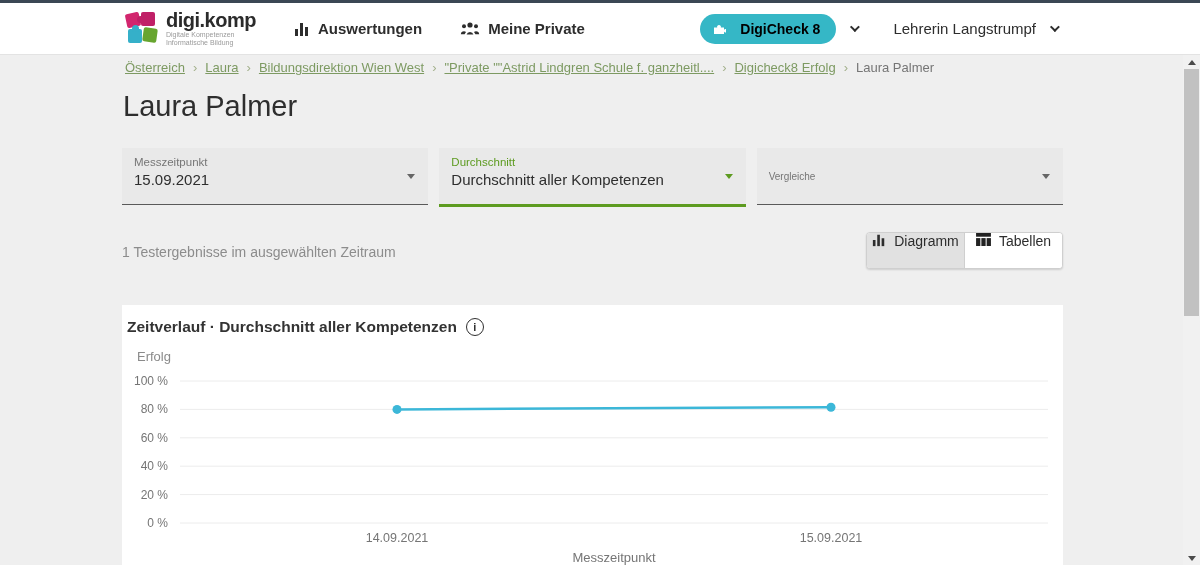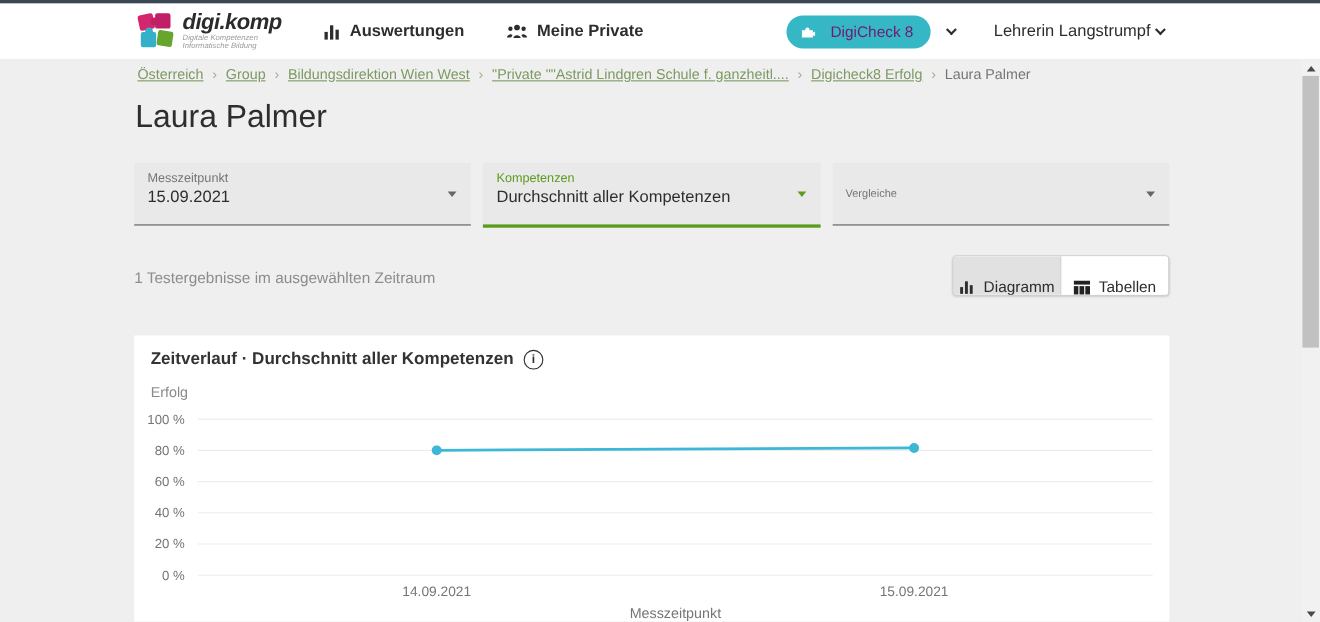--- a/index.html
+++ b/index.html
@@ -6,42 +6,42 @@
   html,body { width:1200px; height:565px; overflow:hidden; }
   body { font-family:"Liberation Sans", sans-serif; background:#efefef; position:relative; }
 
   
   .top-strip { position:absolute; top:0; left:0; width:1200px; height:3px; background:#3b4754; z-index:30; }
 
   
   .navbar { position:absolute; top:3px; left:0; width:1200px; height:52px; background:#ffffff;
             border-bottom:1px solid #e3e3e3; display:flex; align-items:center;
             padding:0 143px 0 125px; z-index:20; }
-  .logo { display:flex; align-items:center; gap:8px; cursor:pointer;font-style:italic; }
+  .logo { display:flex; align-items:center; gap:8px; cursor:pointer; }
   .logo-puzzle { position:relative; width:33px; height:33px; }
   .pz { position:absolute; width:14px; height:14px; border-radius:2px; }
   .pz1 { left:1px; top:1px; background:#d2266e; transform:rotate(-12deg); }
   .pz2 { left:16px; top:0;  background:#c02067; }
   .pz2::after { content:""; position:absolute; left:-4px; top:4px; width:7px; height:7px; border-radius:50%; background:#c02067; }
   .pz3 { left:3px; top:17px; background:#35b0c9; }
   .pz3::after { content:""; position:absolute; top:-4px; left:4px; width:7px; height:7px; border-radius:50%; background:#35b0c9; }
   .pz4 { left:18px; top:16px; background:#67a52f; transform:rotate(8deg); }
   .logo-title { font-size:20px; font-weight:bold; color:#2b2b2b; letter-spacing:-0.5px; line-height:20px; }
   .logo-sub { font-size:7px; color:#9a9a9a; line-height:8px; margin-top:1px; }
   .nav-items { display:flex; align-items:center; margin-left:38px; gap:38px; }
   .nav-item { display:flex; align-items:center; gap:8px; font-size:15px; font-weight:600; color:#2d2d2d; cursor:pointer; }
   .icon-bars rect, .icon-people circle, .icon-people path { fill:#2d2d2d; }
   .spacer { flex:1; }
   .nav-right { display:flex; align-items:center; gap:14px; }
-  .digicheck-pill { display:flex; align-items:center; gap:14px; background:#35b7c6; color:#701a75;
-                    font-size:14px; font-weight:normal; height:30px; padding:0 16px 0 12px;
+  .digicheck-pill { display:flex; align-items:center; gap:14px; background:#35b7c6; color:#000000;
+                    font-size:14px; font-weight:bold; height:30px; padding:0 16px 0 12px;
                     border-radius:15px; border:none; cursor:pointer; }
   .chev { display:inline-block; width:7px; height:7px; border-right:2px solid #2d2d2d;
           border-bottom:2px solid #2d2d2d; transform:rotate(45deg) translateY(-2px); cursor:pointer; }
-  .user-menu { display:flex; align-items:center; gap:4px; font-size:15px; color:#2d2d2d; cursor:pointer; margin-left:22px; }
+  .user-menu { display:flex; align-items:center; gap:14px; font-size:15px; color:#2d2d2d; cursor:pointer; margin-left:22px; }
 
   
   .breadcrumb { position:absolute; top:60px; left:125px; width:940px; font-size:13px;
                 display:flex; align-items:center; gap:8px; white-space:nowrap; }
   .bc-link { color:#7d9a62; text-decoration:underline; cursor:pointer; }
   .bc-current { color:#757575; }
   .bc-sep { color:#a3b18c; font-size:13px; }
 
   
   .page-title { position:absolute; top:90px; left:123px; font-size:29px; font-weight:400; color:#2e2e2e; }
@@ -59,28 +59,28 @@
   .sel-arrow { position:absolute; right:13px; top:26px; width:0; height:0;
                border-left:4.5px solid transparent; border-right:4.5px solid transparent;
                border-top:5px solid #666; }
   .filter-box.active .sel-arrow { border-top-color:#5d9b20; }
 
   
   .results-summary { position:absolute; top:244px; left:122px; font-size:14px; color:#8c8c8c;text-align:right; }
   .view-toggle { position:absolute; top:232px; left:866px; width:197px; height:37px; display:flex;
                  border:1px solid #cfcfcf; border-radius:4px; overflow:hidden; background:#fff;
                  box-shadow:0 1px 2px rgba(0,0,0,0.14); }
-  .toggle-btn { flex:1; display:flex; align-items:flex-end; justify-content:center; gap:8px;
+  .toggle-btn { flex:1; display:flex; align-items:flex-start; justify-content:center; gap:8px;
                 font-size:14px; color:#2d2d2d; cursor:pointer; background:#fff; border:none; }
   .toggle-btn.selected { background:#e1e1e1; border-right:1px solid #cfcfcf; }
   .icon-table rect { fill:#222; }
 
   
   .chart-card { position:absolute; top:305px; left:122px; width:941px; height:300px; background:#fff; }
-  .chart-title-row { position:absolute; top:13px; left:15px; display:flex; align-items:center; gap:9px; }
+  .chart-title-row { position:absolute; top:13px; left:5px; display:flex; align-items:center; gap:9px; }
   .chart-title { font-size:15.5px; font-weight:bold; color:#333; }
   .info-icon { width:18px; height:18px; border:1.5px solid #2f2f2f; border-radius:50%;
                display:flex; align-items:center; justify-content:center;
                font-size:11px; font-weight:bold; color:#2f2f2f; cursor:pointer; }
   .chart-ylabel { position:absolute; top:44px; left:15px; font-size:13px; color:#8a8a8a; }
   #chart-svg { position:absolute; top:60px; left:0; }
   .gridline { stroke:#ececec; stroke-width:1; }
   .ytick { fill:#757575; font-size:12px; font-family:"Liberation Sans",sans-serif; }
   .xtick { fill:#757575; font-size:12.5px; font-family:"Liberation Sans",sans-serif; }
   .axis-label { fill:#757575; font-size:13px; font-family:"Liberation Sans",sans-serif; }
@@ -151,41 +151,41 @@
     <div class="user-menu">
       <span>Lehrerin Langstrumpf</span>
       <span class="chev"></span>
     </div>
   </div>
 </header>
 
 <nav class="breadcrumb">
     <span class="bc-link">Österreich</span>
     <span class="bc-sep">›</span>
-    <span class="bc-link">Group</span>
+    <span class="bc-link">Laura</span>
     <span class="bc-sep">›</span>
     <span class="bc-link">Bildungsdirektion Wien West</span>
     <span class="bc-sep">›</span>
     <span class="bc-link">"Private ""Astrid Lindgren Schule f. ganzheitl....</span>
     <span class="bc-sep">›</span>
     <span class="bc-link">Digicheck8 Erfolg</span>
     <span class="bc-sep">›</span>
     <span class="bc-current">Laura Palmer</span>
   </nav>
 
 <h1 class="page-title">Laura Palmer</h1>
 
 <div class="filters">
   <div class="filter-box">
     <div class="fl-label">Messzeitpunkt</div>
     <div class="fl-value">15.09.2021</div>
     <span class="sel-arrow"></span>
   </div>
   <div class="filter-box active">
-    <div class="fl-label">Kompetenzen</div>
+    <div class="fl-label">Durchschnitt</div>
     <div class="fl-value">Durchschnitt aller Kompetenzen</div>
     <span class="sel-arrow"></span>
   </div>
   <div class="filter-box">
     <div class="fl-placeholder">Vergleiche</div>
     <span class="sel-arrow"></span>
   </div>
 </div>
 
 <div class="results-summary">1 Testergebnisse im ausgewählten Zeitraum</div>

